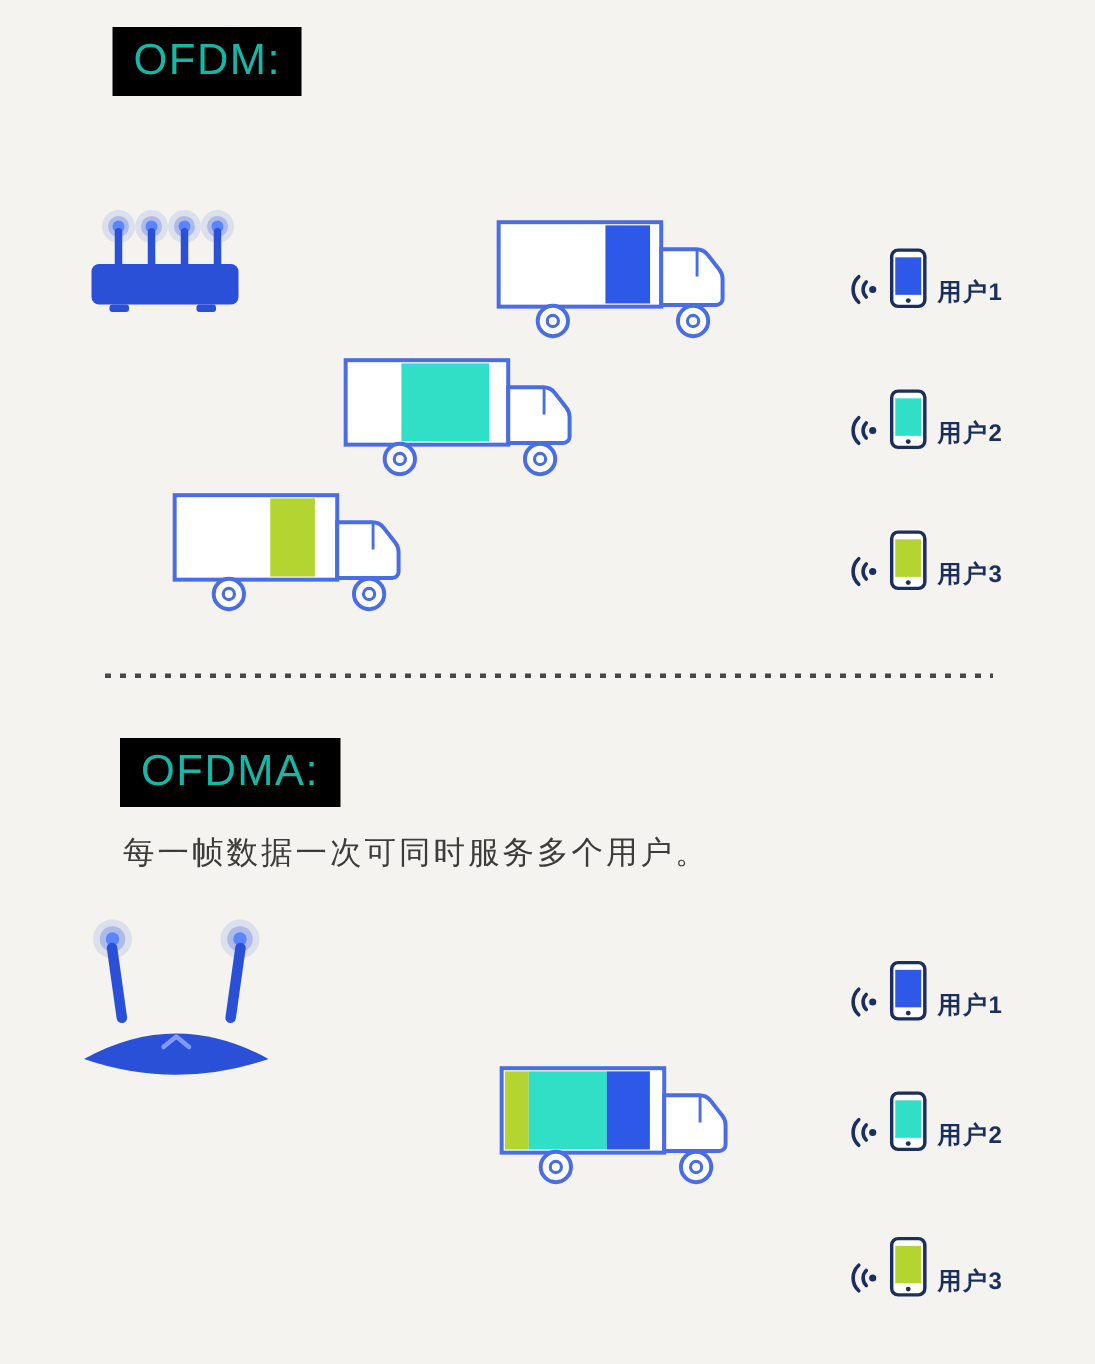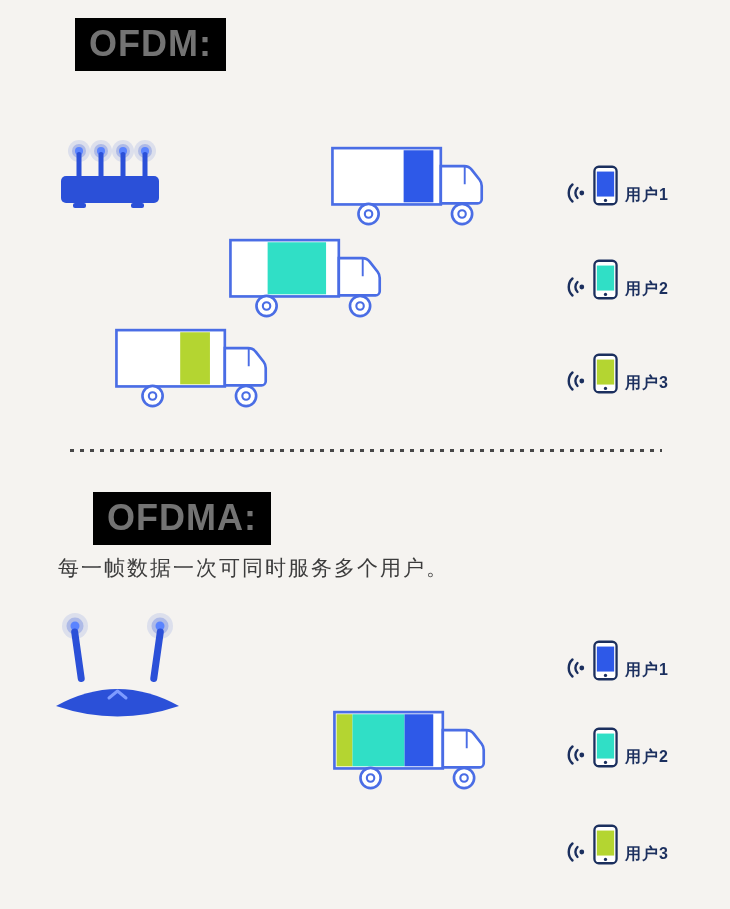--- a/index.html
+++ b/index.html
@@ -6,22 +6,22 @@
   * { margin:0; padding:0; box-sizing:border-box; }
   html,body { background:#f5f3f0; }
   body { font-family:"Liberation Sans","DejaVu Sans",sans-serif; }
   .page {
     position:relative; width:730px; height:909px; margin:0 auto;
     background:#f5f3f0; overflow:hidden;
     --blue:#2e59e8; --teal:#30dfc6; --green:#b4d531;
     --outline:#4a6de5; --router:#2b50d8; --glow:#5b84ff; --navy:#1b2f5e;
   }
   .badge {
-    position:absolute; background:#000; color:#737373; font-weight:bold;
-    font-size:36px; line-height:1; padding:8px 14px 9px; letter-spacing:1px;
+    position:absolute; background:#000; color:#14b8a6; font-weight:normal;
+    font-size:29px; line-height:1; padding:8px 14px 9px; letter-spacing:1px;
   }
   .desc {
     position:absolute; font-size:21px; color:#3c3c3c; letter-spacing:2px;
     font-weight:500;
   }
   svg.abs { position:absolute; display:block; }
   
   .truck .bodyfill { fill:#ffffff; }
   .truck .outline { fill:none; stroke:var(--outline); stroke-width:2.5; }
   .truck .cab { fill:#ffffff; stroke:var(--outline); stroke-width:2.5; }
@@ -160,25 +160,25 @@
     <svg class="phone" width="25" height="41" viewBox="0 0 26 42">
       <rect class="frame" x="1.5" y="1.5" width="23" height="39" rx="4.5"></rect>
       <rect x="4" y="6.5" width="18" height="26" fill="#b4d531"></rect>
       <circle class="home" cx="13" cy="36.5" r="1.7"></circle>
     </svg>
     <span class="user-label">用户3</span>
   </div>
 
   <div class="divider" style="left:70px; top:449px; width:592px;"></div>
 
-  <div class="badge" style="left:93px; top:492px;">
+  <div class="badge" style="left:80px; top:492px;">
     <span>OFDMA:</span>
   </div>
 
-  <div class="desc" style="left:58px; top:554px;">每一帧数据一次可同时服务多个用户。</div>
+  <div class="desc" style="left:82px; top:554px;">每一帧数据一次可同时服务多个用户。</div>
 
   <svg class="abs router" style="left:50px; top:606px;" width="135" height="114" viewBox="0 0 135 114">
     <g>
       <circle class="halo1" cx="25" cy="20" r="13"></circle>
         <circle class="halo2" cx="25" cy="20" r="8.5"></circle>
         <circle class="tip" cx="25" cy="20" r="4.5"></circle>
       <circle class="halo1" cx="110" cy="20" r="13"></circle>
         <circle class="halo2" cx="110" cy="20" r="8.5"></circle>
         <circle class="tip" cx="110" cy="20" r="4.5"></circle>
       <rect class="solid" x="28.5" y="22" width="7" height="54" rx="3.5" transform="rotate(-8 32 78)"></rect>

